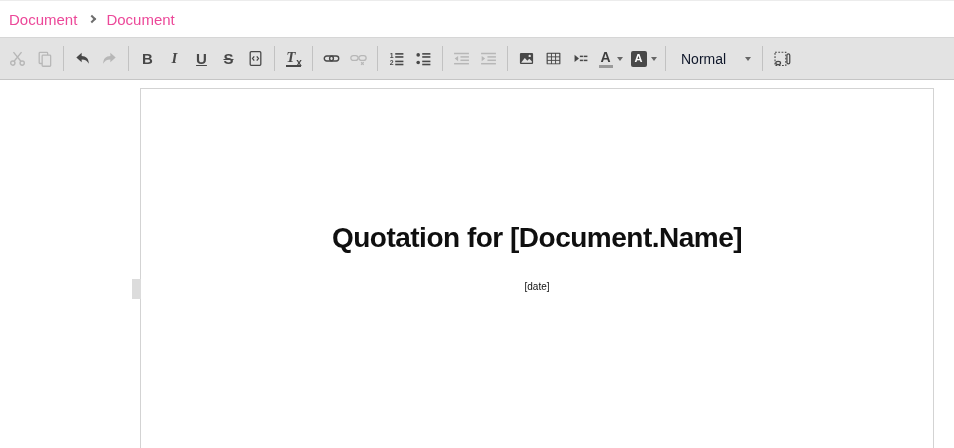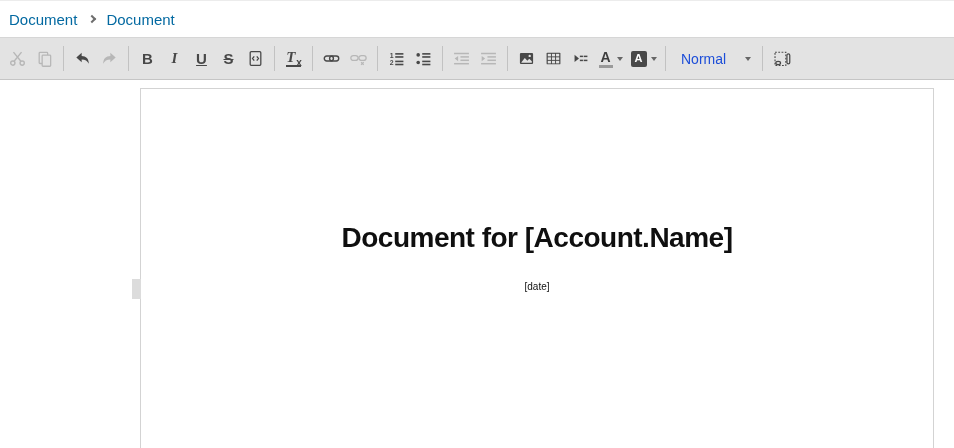--- a/index.html
+++ b/index.html
@@ -2,21 +2,21 @@
 <html><head>
 <meta charset="utf-8">
 <style>
   * { box-sizing: border-box; margin: 0; padding: 0; }
   html,body { width: 954px; height: 448px; overflow: hidden; background: #fff;
     font-family: "Liberation Sans", sans-serif; }
 
   
   .breadcrumb-bar { height: 37px; display: flex; align-items: center;
     padding-left: 9px; background: #fff; border-top: 1px solid #ececec; }
-  .crumb { font-size: 15px; color: #0369a1; cursor: default; }
+  .crumb { font-size: 15px; color: #ec4899; cursor: default; }
   .chev { width: 6px; height: 6px; border-top: 2px solid #6e6e6e;
     border-right: 2px solid #6e6e6e; transform: rotate(45deg);
     margin: 0 11px 0 12px; }
 
   
   .toolbar { height: 43px; background: #e3e3e3; border-top: 1px solid #d6d6d6;
     border-bottom: 1px solid #c5c5c5; display: flex; align-items: center;
     padding: 0 4px; }
   .tb-btn { width: 27px; height: 30px; border: 0; background: transparent;
     display: flex; flex-direction: column; align-items: center; justify-content: center;
@@ -39,21 +39,21 @@
   .color-bar { width: 14px; height: 3px; background: #9a9a9a; margin-top: 1px; }
   .bg-chip { width: 16px; height: 16px; background: #484848; border-radius: 2px;
     color: #fff; font-weight: bold; font-size: 11px; display: flex;
     align-items: center; justify-content: center; line-height: 1; }
   .dd-arrow { width: 0; height: 0; border-left: 3.5px solid transparent;
     border-right: 3.5px solid transparent; border-top: 4px solid #666;
     margin-left: 4px; }
   .format-dd { display: flex; align-items: center; justify-content: space-between;
     width: 86px; height: 30px; padding: 0 6px 0 10px; background: transparent;
     border: 0; cursor: pointer; }
-  .format-dd span.val { font-size: 14px; color: #1d4ed8; }
+  .format-dd span.val { font-size: 14px; color: #0f172a; }
 
   svg text { font-family: "Liberation Sans", sans-serif; fill: currentColor; }
 
   
   .content { position: relative; height: 368px; background: #fff; overflow: hidden; }
   .page { position: absolute; left: 140px; top: 8px; width: 794px; height: 1000px;
     background: #fff; border: 1px solid #d3d3d3; }
   .drag-handle { position: absolute; left: -9px; top: 190px; width: 9px; height: 20px;
     background: #dcdcdc; cursor: grab; }
   .doc-heading { margin-top: 133px; text-align: center; font-size: 28px;
@@ -245,16 +245,16 @@
       <ellipse cx="4.6" cy="11.5" rx="2.1" ry="1.4" stroke="currentColor" stroke-width="1.1" fill="none"></ellipse>
       <rect x="12.4" y="3.4" width="2.5" height="9" rx="1.25" stroke="currentColor" stroke-width="1.1" fill="none"></rect>
     </svg>
   </button>
 
 </div>
 
 <div class="content">
   <div class="page">
     <div class="drag-handle"></div>
-    <h1 class="doc-heading">Document for [Account.Name]</h1>
+    <h1 class="doc-heading">Quotation for [Document.Name]</h1>
     <p class="doc-date">[date]</p>
   </div>
 </div>
 
 </body></html>

